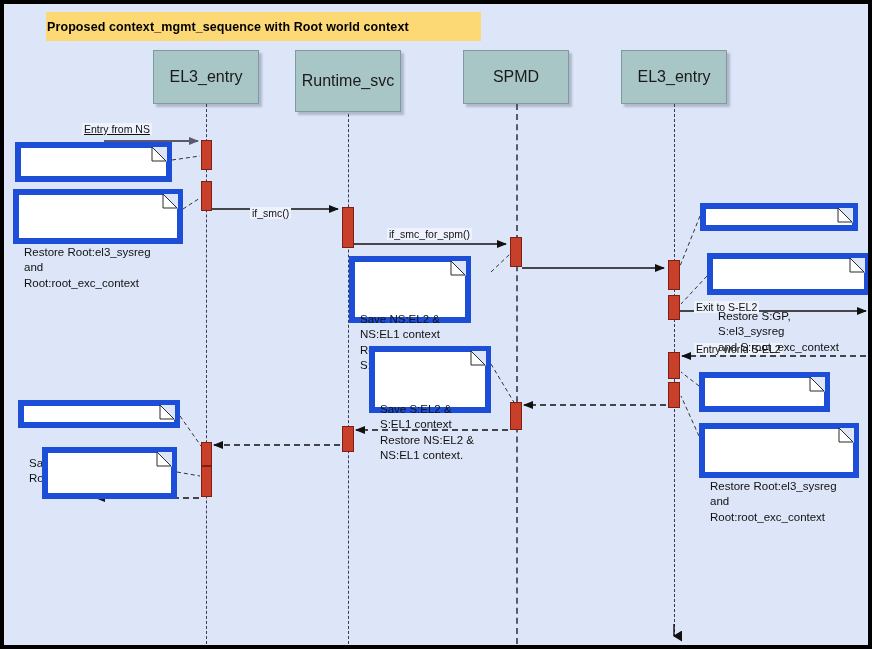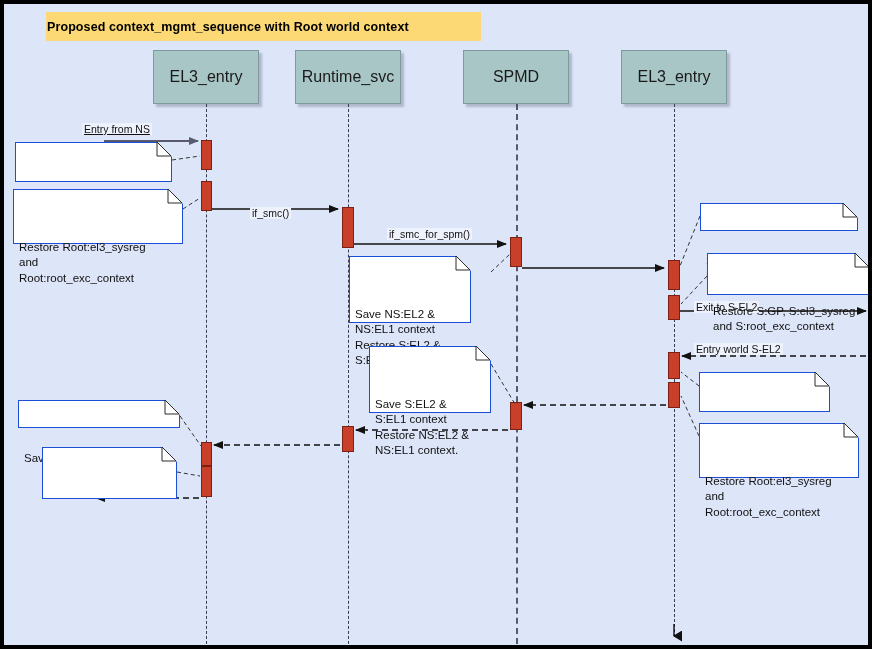--- a/index.html
+++ b/index.html
@@ -44,21 +44,21 @@
     background:#c8402a;
     border:1px solid #7d1f12;
     box-sizing:border-box;
   }
   .activation.striped{
     background:repeating-linear-gradient(to bottom,#c8402a 0 4px,#c8402a 4px 5px);
   }
   .note{
     position:absolute;
     background:#ffffff;
-    border:1px solid #1d4ed8;
+    border:6px solid #1d4ed8;
     font-size:11.5px;
     line-height:15.5px;
     color:#111;
     padding:3px 7px 3px 5px;
     box-sizing:border-box;
     white-space:pre-line;
     z-index:6;
   }
   .note .fold{
     position:absolute;
@@ -94,21 +94,21 @@
   </div>
 
   <div class="lifeline" style="left:202px;top:100px;height:540px;"></div>
   <div class="lifeline" style="left:344px;top:100px;height:540px;"></div>
   <div class="lifeline thick" style="left:512px;top:100px;height:540px;"></div>
   <div class="lifeline" style="left:670px;top:100px;height:533px;"></div>
 
   <div class="lifeline-box" style="left:149px;top:46px;width:106px;height:54px;">
     <span>EL3_entry</span>
   </div>
-  <div class="lifeline-box" style="left:291px;top:46px;width:106px;height:54px;">
+  <div class="lifeline-box" style="left:291px;top:46px;width:106px;height:62px;">
     <span>Runtime_svc</span>
   </div>
   <div class="lifeline-box" style="left:459px;top:46px;width:106px;height:54px;">
     <span>SPMD</span>
   </div>
   <div class="lifeline-box" style="left:617px;top:46px;width:106px;height:54px;">
     <span>EL3_entry</span>
   </div>
 
   <svg class="svg-layer" viewBox="0 0 872 649" xmlns="http://www.w3.org/2000/svg">

